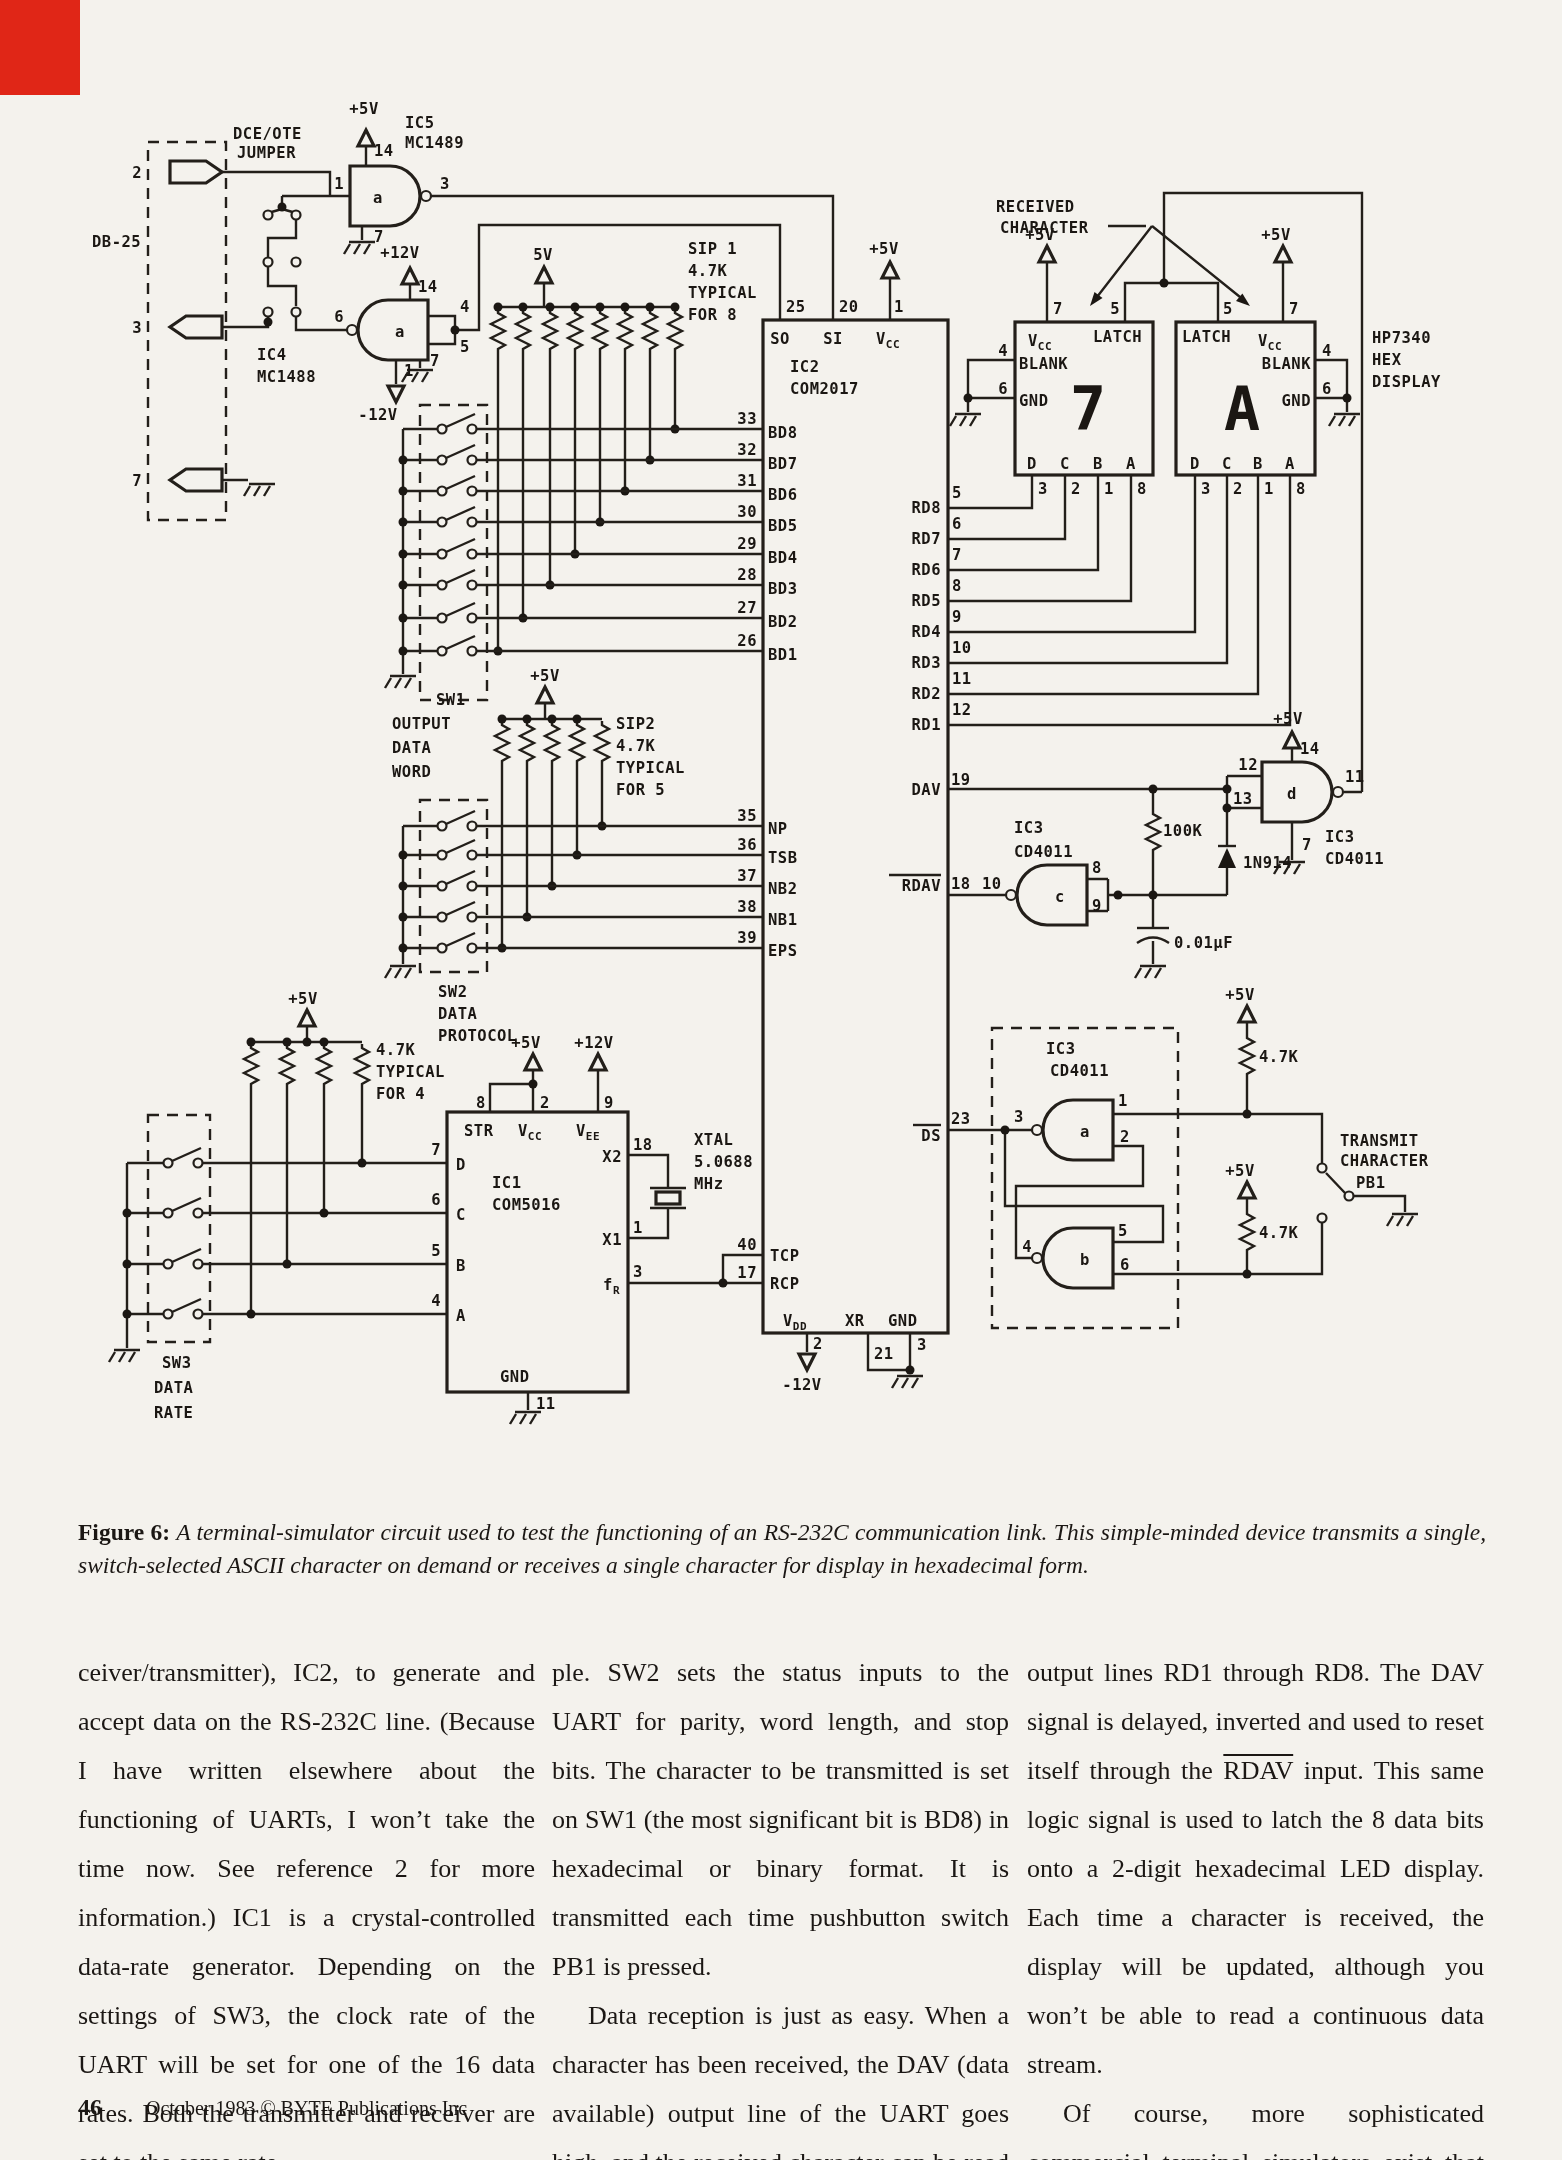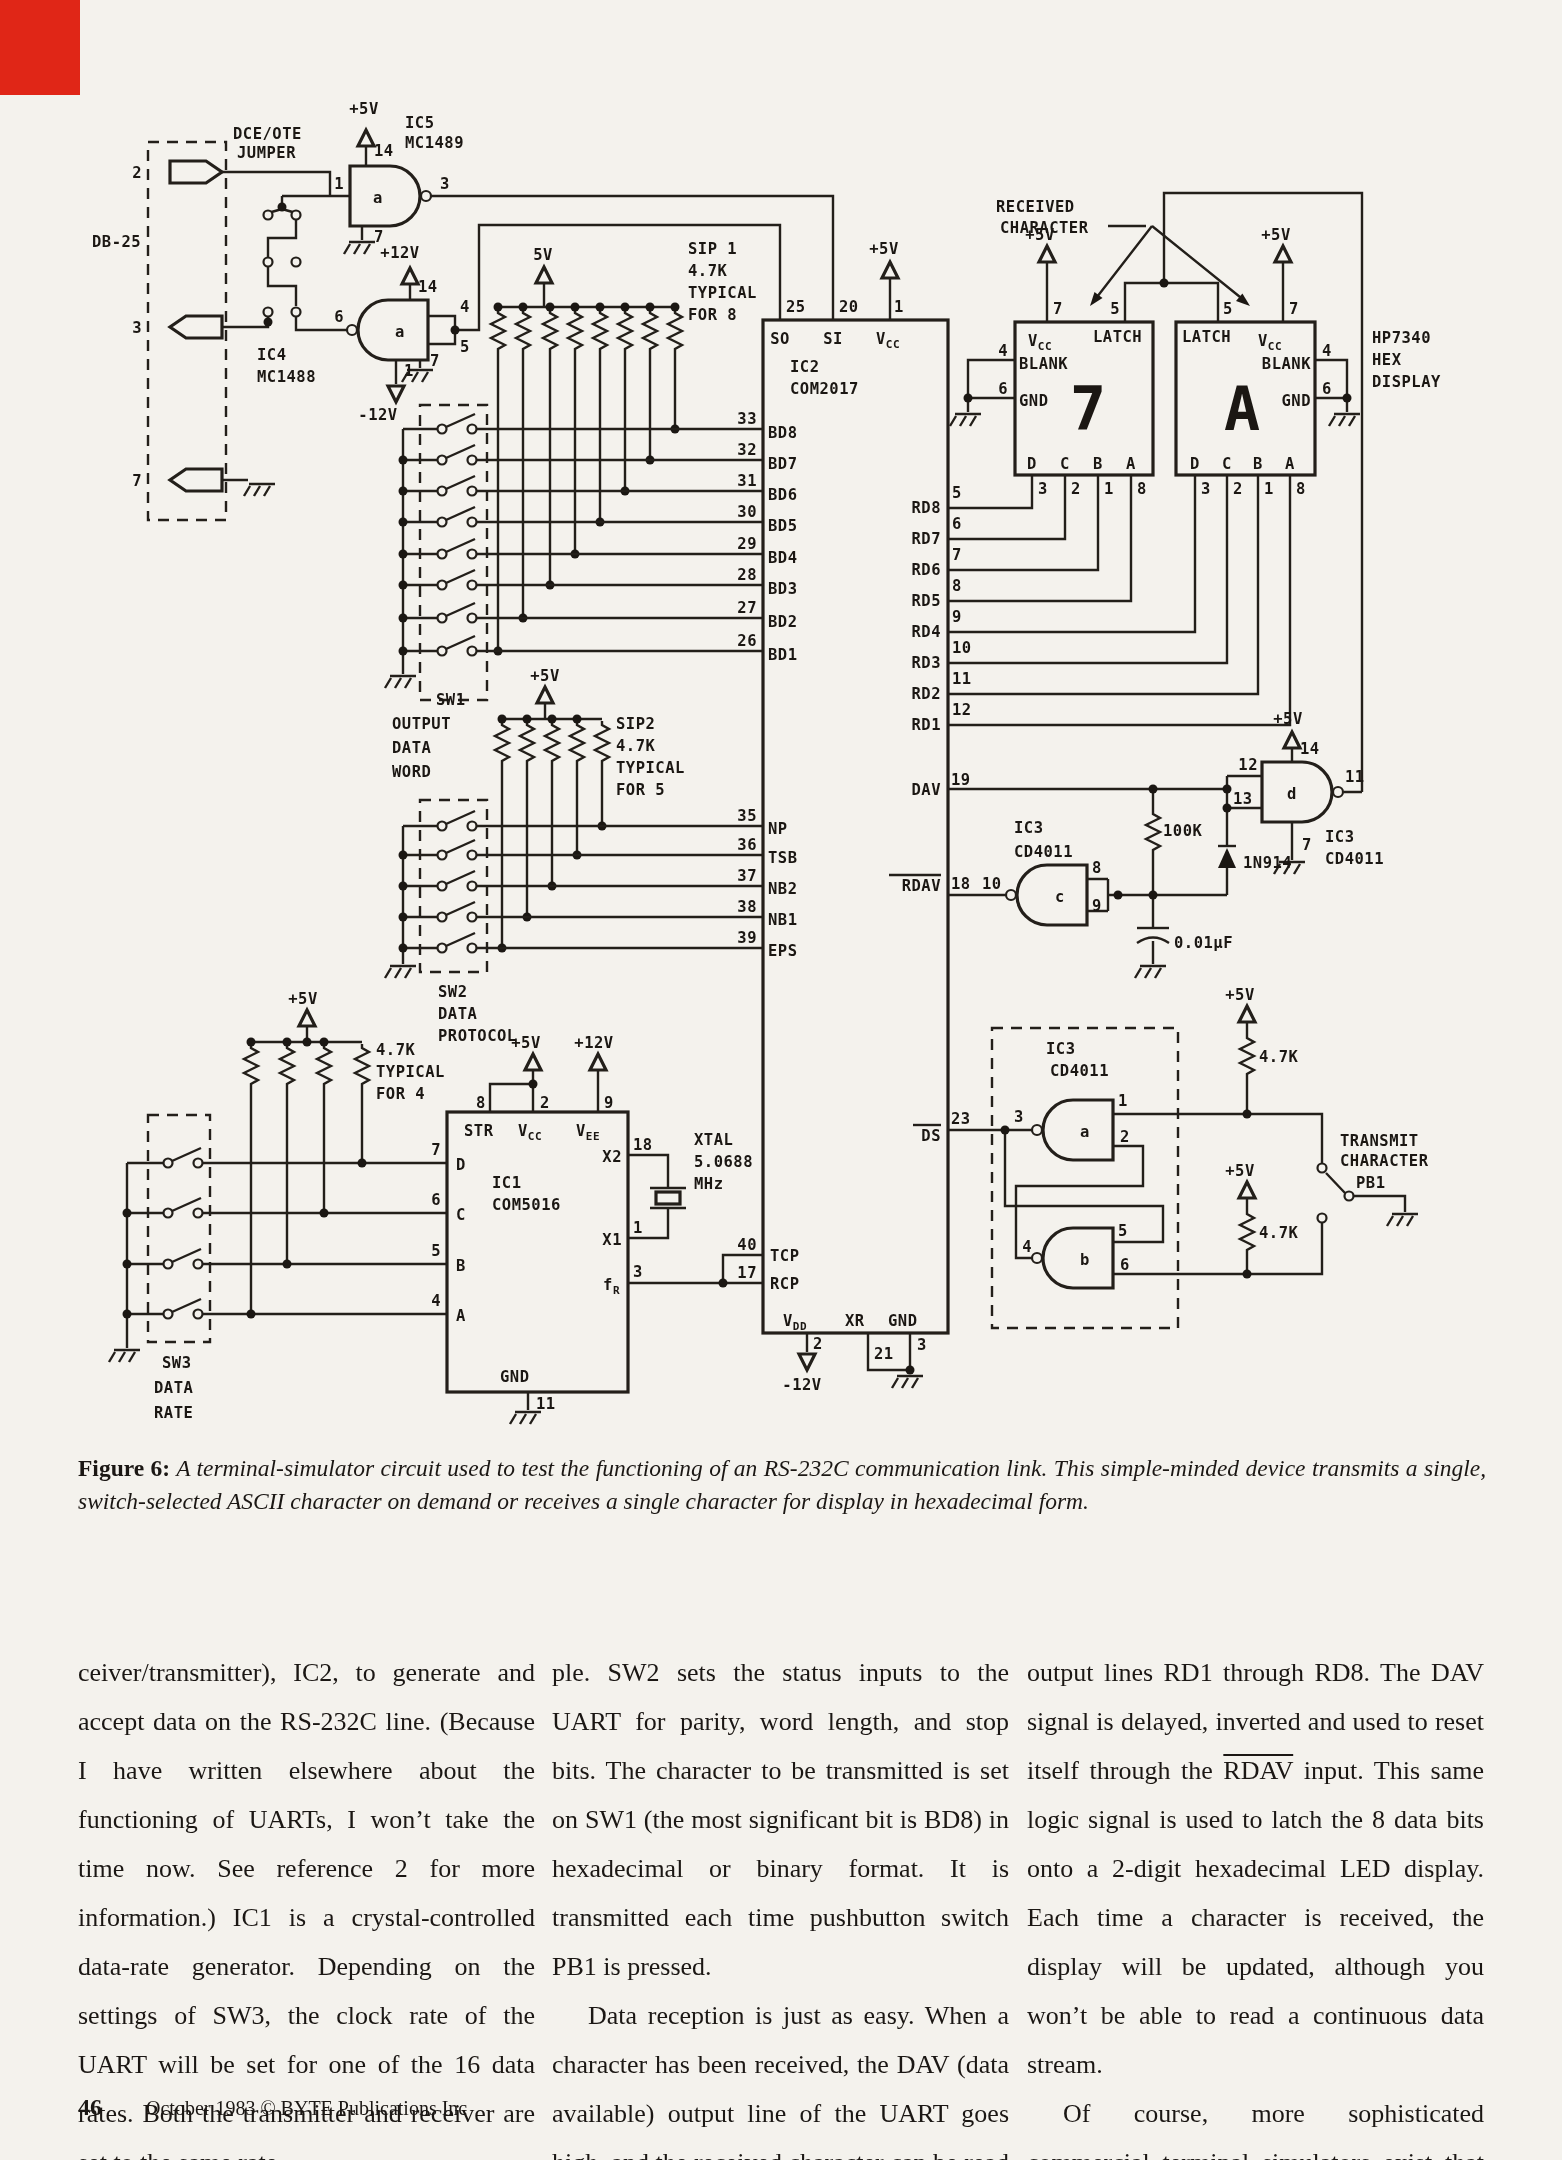--- a/index.html
+++ b/index.html
@@ -13,21 +13,21 @@
   svg tspan.sub{font-size:11px;}
   .w{stroke:#231f1a;stroke-width:2.4;fill:none;}
   .wb{stroke:#231f1a;stroke-width:3.2;fill:none;}
   .wf{stroke:#231f1a;stroke-width:3.2;fill:#f4f2ed;}
   .dsh{stroke:#231f1a;stroke-width:2.4;fill:none;stroke-dasharray:11 8;}
   .dot{fill:#1b1713;stroke:none;}
   .pad{fill:#f4f2ed;stroke:#231f1a;stroke-width:2.2;}
   .fill{fill:#1b1713;stroke:none;}
   .mid{text-anchor:middle;}
   .end{text-anchor:end;}
-  #caption{position:absolute;left:78px;top:1452px;width:1408px;
+  #caption{position:absolute;left:78px;top:1516px;width:1408px;
            font-size:23.5px;line-height:33px;text-align:justify;}
   #caption .cap-label{font-weight:bold;font-style:normal;}
   #caption .cap-text{font-style:italic;}
   .col{position:absolute;top:1648px;width:457px;font-size:26px;line-height:49px;
        text-align:justify;}
   #col1{left:78px;} #col2{left:552px;} #col3{left:1027px;}
   .col p{margin:0;}
   .col p.ind{text-indent:36px;}
   .ovl{text-decoration:overline;}
   #footer{position:absolute;left:78px;top:2094px;font-size:20px;}

